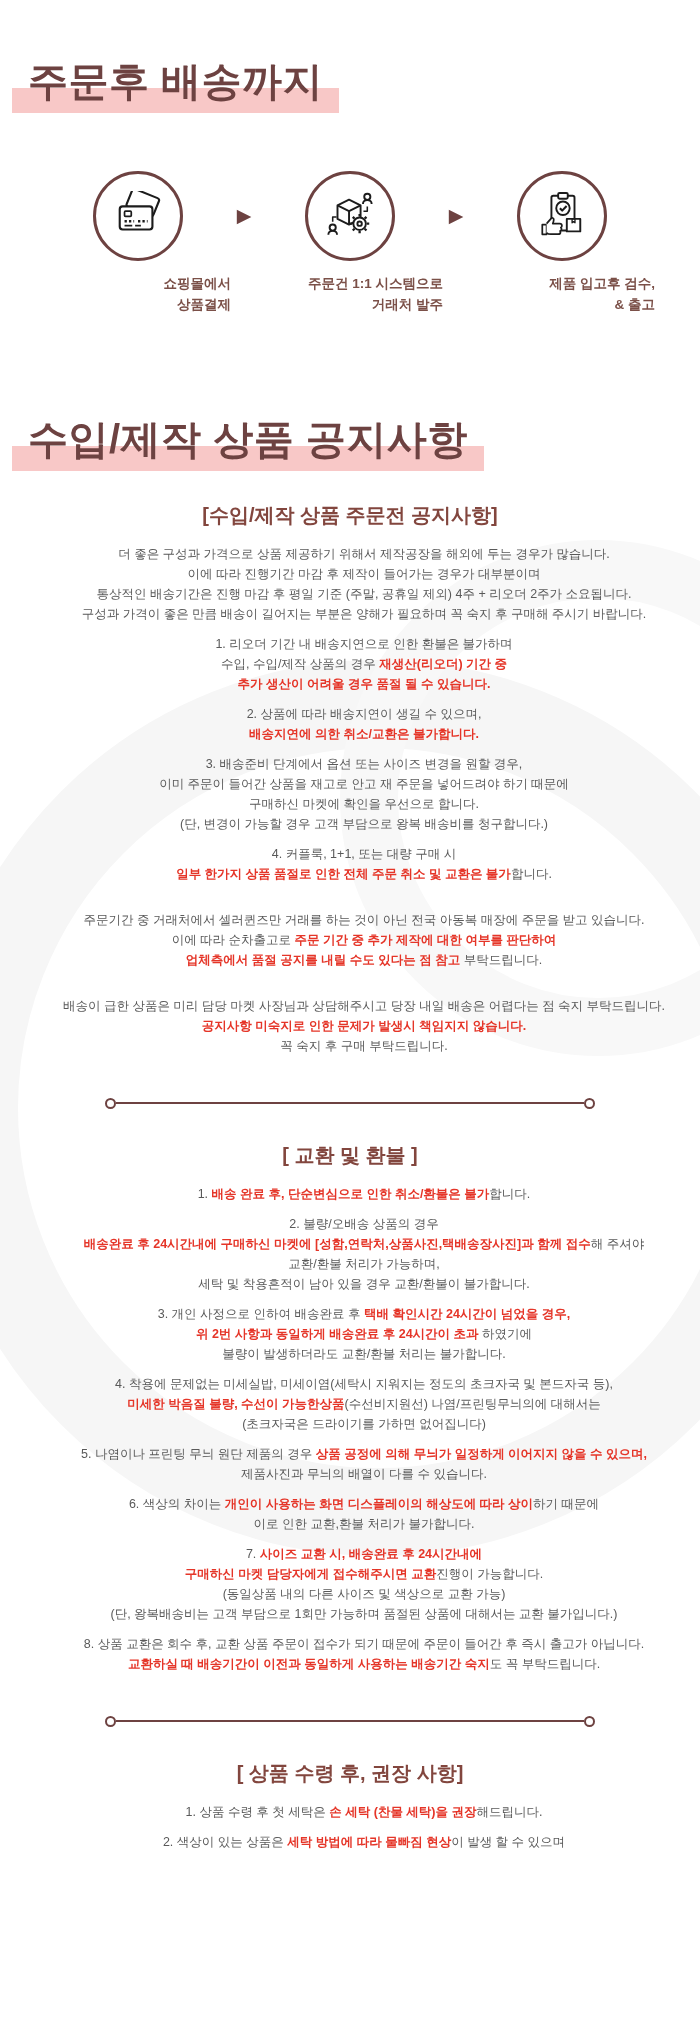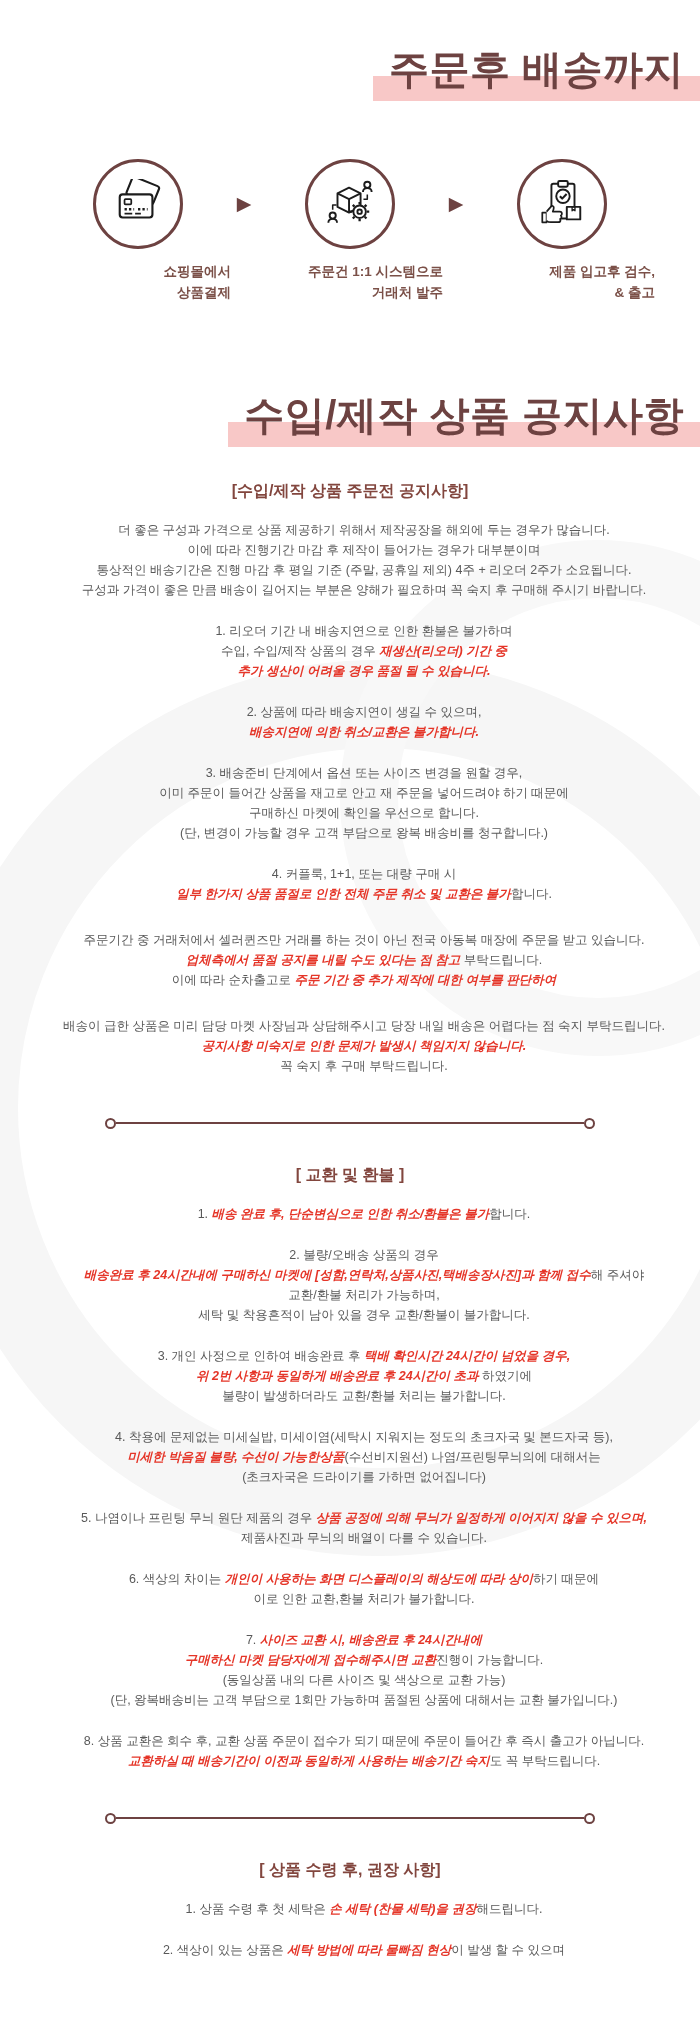--- a/index.html
+++ b/index.html
@@ -13,43 +13,43 @@
   body{font-family:"Liberation Sans","DejaVu Sans",sans-serif;}
   .page{position:relative;width:700px;min-height:2030px;margin:0 auto;background:#fff;overflow:hidden;}
   .content{position:relative;z-index:1;}
 
   
   .watermark-ring{position:absolute;border-radius:50%;z-index:0;pointer-events:none;}
   .ring-1{top:660px;left:-70px;width:720px;height:720px;border:88px solid #f6f6f6;}
   .ring-2{top:540px;left:340px;width:400px;height:400px;border:58px solid #f8f8f8;}
 
   
-  .title{margin:0;text-align:right;font-weight:800;font-size:40px;line-height:1.15;
+  .title{margin:12px;text-align:left;font-weight:800;font-size:40px;line-height:1.15;
          color:var(--maroon);letter-spacing:.5px;}
   .title-1{padding-top:46px;}
   .title-2{padding-top:88px;text-decoration:underline;}
   .hl{display:inline-block;padding:0 16px 9px;
       background:linear-gradient(180deg, rgba(0,0,0,0) 54%, var(--pink) 54%);}
 
   
   .steps{display:flex;justify-content:center;align-items:flex-start;margin-top:58px;}
   .step{width:186px;text-align:right;}
   .circle{width:84px;height:84px;border:3.5px solid var(--maroon);border-radius:50%;
           background:#fff;margin:0 auto 13px;display:flex;align-items:center;justify-content:center;}
   .step-label{font-size:13.5px;font-weight:700;color:#7b5048;line-height:1.55;}
   .arrow{font-size:19px;color:var(--maroon);margin-top:33px;width:26px;text-align:center;}
 
   
   .notice{margin-top:34px;text-align:center;font-size:12.5px;color:var(--gray);line-height:20px;}
-  .sec-heading{margin:0 0 19px;font-size:16px;font-weight:700;color:var(--heading);}
-  .block{margin-top:21px;}
+  .sec-heading{margin:0 0 19px;font-size:20px;font-weight:700;color:var(--heading);}
+  .block{margin-top:10px;}
   .block:first-of-type{margin-top:0;}
   .gap-lg{margin-top:26px;}
   .line{margin:0;padding-left:28px;}
-  .red{color:var(--red);font-weight:700;font-style:italic;}
+  .red{color:var(--red);font-weight:700;}
 
   
   .divider{display:flex;align-items:center;width:490px;margin:42px auto 36px;}
   .divider .rule{flex:1;height:2.2px;background:var(--maroon);}
   .divider .ring{width:7px;height:7px;border:2.6px solid var(--maroon);border-radius:50%;background:#fff;flex:0 0 auto;}
 
   svg{display:block;}
 </style>
 </head>
 <body>
@@ -158,22 +158,22 @@
             <p class="line"><span>이미 주문이 들어간 상품을 재고로 안고 재 주문을 넣어드려야 하기 때문에</span></p>
             <p class="line"><span>구매하신 마켓에 확인을 우선으로 합니다.</span></p>
             <p class="line"><span>(단, 변경이 가능할 경우 고객 부담으로 왕복 배송비를 청구합니다.)</span></p>
           </div>
           <div class="block">
             <p class="line"><span>4. 커플룩, 1+1, 또는 대량 구매 시</span></p>
             <p class="line"><span class="red">일부 한가지 상품 품절로 인한 전체 주문 취소 및 교환은 불가</span><span>합니다.</span></p>
           </div>
           <div class="block gap-lg">
             <p class="line"><span>주문기간 중 거래처에서 셀러퀸즈만 거래를 하는 것이 아닌 전국 아동복 매장에 주문을 받고 있습니다.</span></p>
+            <p class="line"><span>이에 따라 순차출고로 </span><span class="red">주문 기간 중 추가 제작에 대한 여부를 판단하여</span></p>
             <p class="line"><span class="red">업체측에서 품절 공지를 내릴 수도 있다는 점 참고</span><span> 부탁드립니다.</span></p>
-            <p class="line"><span>이에 따라 순차출고로 </span><span class="red">주문 기간 중 추가 제작에 대한 여부를 판단하여</span></p>
           </div>
           <div class="block gap-lg">
             <p class="line"><span>배송이 급한 상품은 미리 담당 마켓 사장님과 상담해주시고 당장 내일 배송은 어렵다는 점 숙지 부탁드립니다.</span></p>
             <p class="line"><span class="red">공지사항 미숙지로 인한 문제가 발생시 책임지지 않습니다.</span></p>
             <p class="line"><span>꼭 숙지 후 구매 부탁드립니다.</span></p>
           </div>
         </section>
         <div class="divider">
           <span class="ring"></span>
           <span class="rule"></span>

